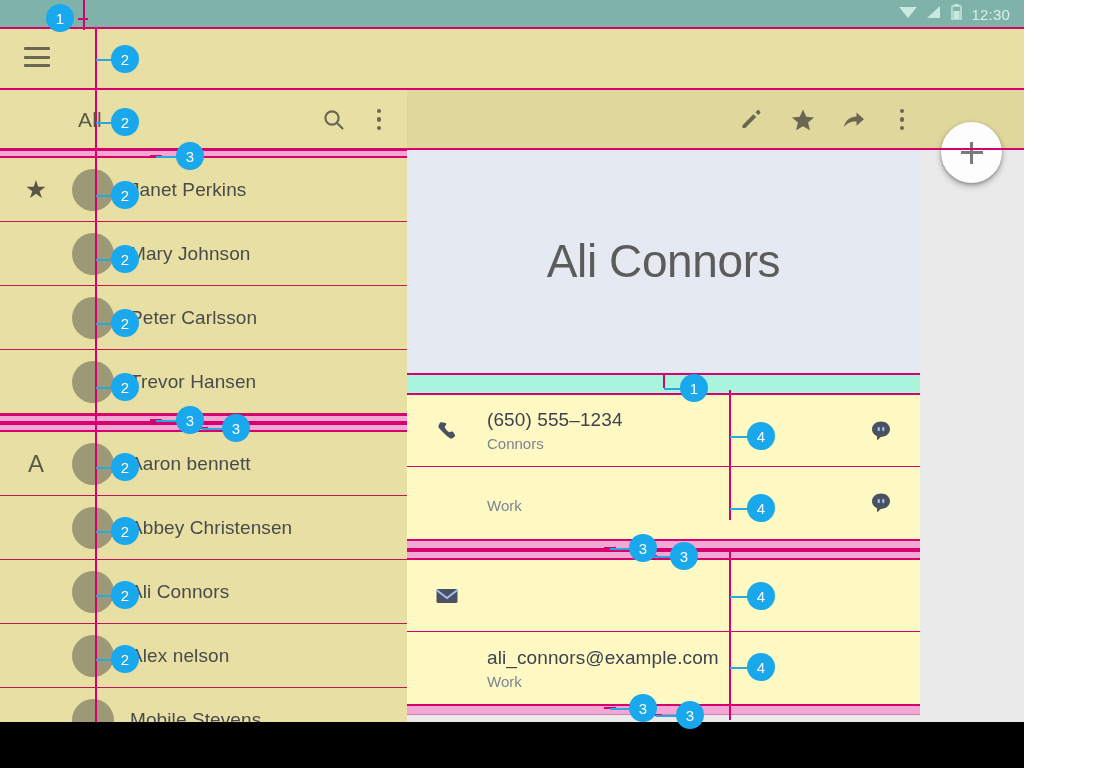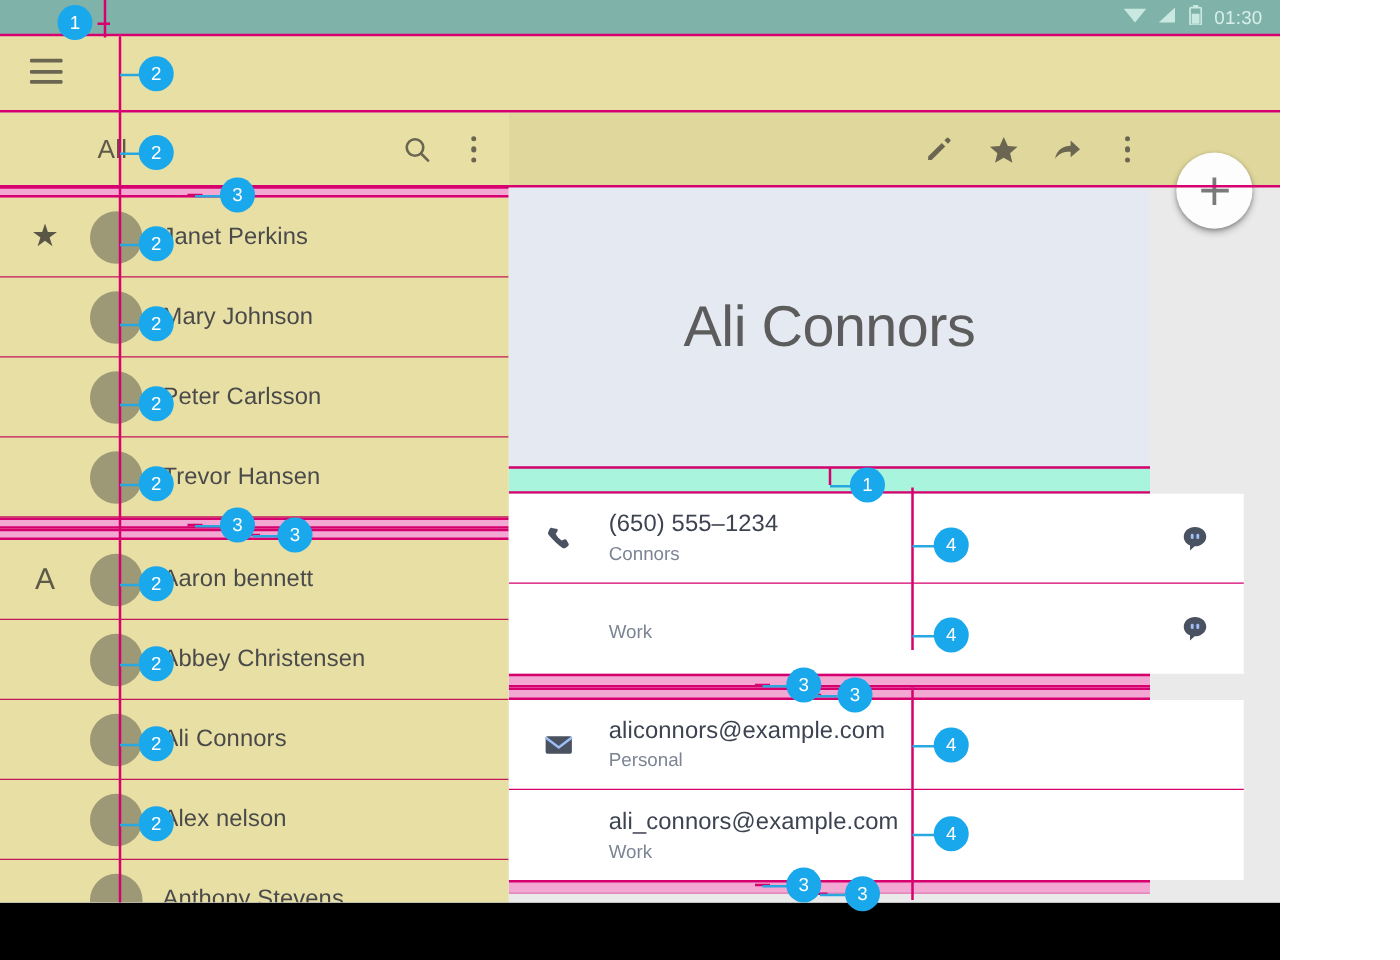--- a/index.html
+++ b/index.html
@@ -116,21 +116,21 @@
     position: relative; width: 513px; height: 224px; background: #e5eaf2;
     display: flex; align-items: center; justify-content: center;
   }
   .hero-name {
     font-size: 46px; color: #5c5c5c; font-weight: 400; letter-spacing: -.4px;
   }
   .mint-band {
     width: 513px; height: 22px; background: #a9f4dd;
     border-bottom: 2px solid #d6006e;
   }
-  .detail-list { width: 588px; background: #ffffff; }
+  .detail-list { width: 513px; background: #fef9c3; }
   .d-row {
     position: relative; height: 72px; display: flex; align-items: center;
     border-bottom: 1.5px solid #d6006e; cursor: pointer;
   }
   .d-row.nb { border-bottom: none; }
   .d-icon-cell {
     width: 80px; display: flex; align-items: center; justify-content: center;
   }
   .d-texts { flex: 1; }
   .d-primary { font-size: 19px; color: #3d4350; letter-spacing: .1px; }
@@ -196,21 +196,21 @@
             <polygon points="14,1 14,13 1,13" fill="#c9e8e0"></polygon>
           </svg>
       </span>
       <span class="sb-icon">
         <svg width="11" height="16" viewBox="0 0 11 16">
           <rect x="3.5" y="0" width="4" height="2" fill="#c9e8e0"></rect>
           <rect x="1" y="2" width="9" height="14" rx="1" fill="none" stroke="#c9e8e0" stroke-width="1.4"></rect>
           <rect x="2.4" y="7" width="6.2" height="8" fill="#c9e8e0"></rect>
         </svg>
       </span>
-      <span class="sb-time">01:30</span>
+      <span class="sb-time">12:30</span>
     </div>
 
     <div class="appbar">
       <div class="hamburger">
         <span></span>
           <span></span>
           <span></span>
       </div>
     </div>
 
@@ -303,21 +303,21 @@
         <span class="row-name">Ali Connors</span>
       </div>
       <div class="row">
         <span class="row-lead"></span>
         <span class="avatar"></span>
         <span class="row-name">Alex nelson</span>
       </div>
       <div class="row">
         <span class="row-lead"></span>
         <span class="avatar"></span>
-        <span class="row-name">Anthony Stevens</span>
+        <span class="row-name">Mobile Stevens</span>
       </div>
     </div>
 
     <div class="detail-pane">
       <div class="detail-hero">
         <span class="hero-name">Ali Connors</span>
       </div>
       <div class="mint-band"></div>
 
       <div class="detail-list">
@@ -357,24 +357,20 @@
       <div class="detail-band h10"></div>
       <div class="detail-band h9"></div>
 
       <div class="detail-list">
         <div class="d-row">
           <span class="d-icon-cell">
             <svg width="26" height="26" viewBox="0 0 26 26">
               <rect x="2.5" y="6" width="21" height="14" rx="1.4" fill="#4a5161"></rect>
               <path d="M2.5 7 L13 15 L23.5 7" fill="none" stroke="#9fbdf6" stroke-width="2"></path>
             </svg>
-          </span>
-          <span class="d-texts">
-            <span class="d-primary" style="display:block">aliconnors@example.com</span>
-            <span class="d-secondary" style="display:block">Personal</span>
           </span>
           <span class="d-action"></span>
         </div>
         <div class="d-row nb">
           <span class="d-icon-cell"></span>
           <span class="d-texts">
             <span class="d-primary" style="display:block">ali_connors@example.com</span>
             <span class="d-secondary" style="display:block">Work</span>
           </span>
           <span class="d-action"></span>

